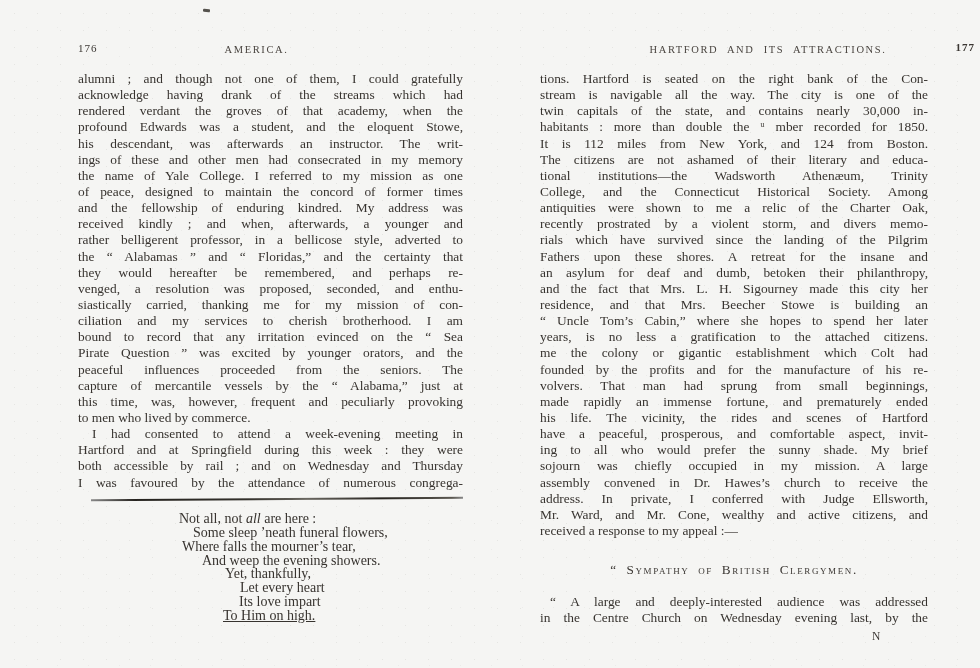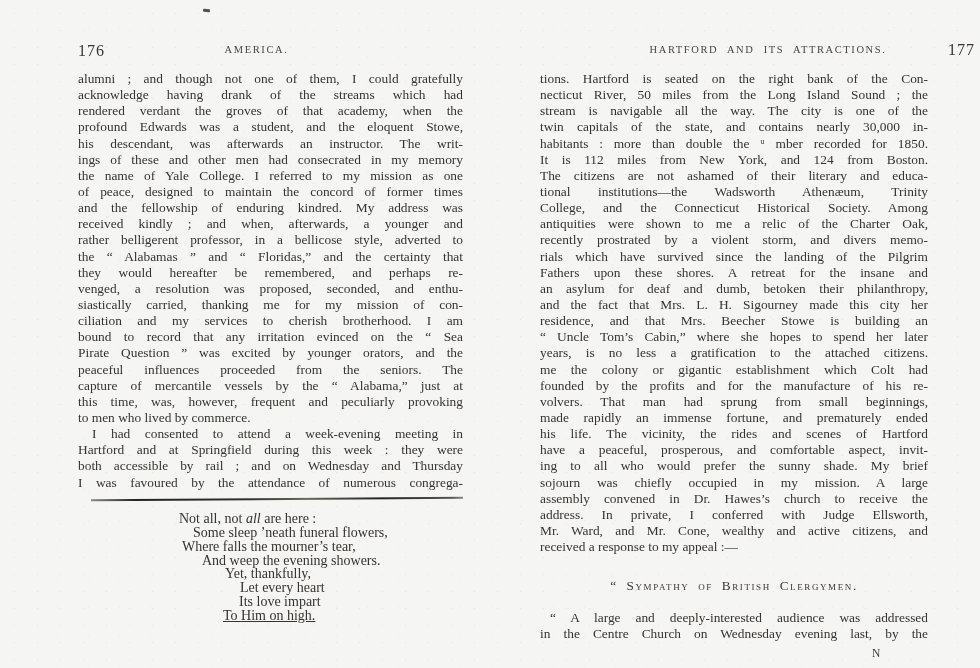--- a/index.html
+++ b/index.html
@@ -12,23 +12,23 @@
     background-size: 23px 17px, 31px 29px;
     background-position: 3px 5px, 11px 13px;
     font-family:"Liberation Serif","DejaVu Serif","DejaVu Sans",serif;
     color:#37332f;
   }
   .page { position:absolute; top:44px; }
   .left-page  { left:78px;  width:385px; }
   .right-page { left:540px; width:388px; }
 
   .pagehead { position:relative; height:16px; margin-bottom:11px; }
-  .pageno { font-size:16px; letter-spacing:1px; color:#3b3733; }
+  .pageno { font-size:11px; letter-spacing:1px; color:#3b3733; }
   .pageno.pn-left  { position:absolute; left:0; top:-2px; }
-  .pageno.pn-right { position:absolute; right:-47px; top:-3px; }
+  .pageno.pn-right { position:absolute; right:-47px; top:-3px;font-weight:bold; }
   .runhead {
     display:block; text-align:center;
     font-size:10.5px; letter-spacing:1.6px; word-spacing:5px; color:#4a4540;
   }
   .left-page  .runhead { padding-right:28px; }
   .right-page .runhead { padding-left:68px; }
 
   .bline {
     font-size:13.4px; line-height:16.15px; height:16.15px;
     text-align:justify; text-align-last:justify; overflow:hidden;
@@ -114,21 +114,20 @@
       </div>
   </div>
 
   <div class="page right-page">
     <div class="pagehead">
       <span class="runhead">HARTFORD AND ITS ATTRACTIONS.</span>
       <span class="pageno pn-right">177</span>
     </div>
     <div class="body">
         <div class="bline">tions. Hartford is seated on the right bank of the Con-</div>
-        <div class="bline">necticut River, 50 miles from the Long Island Sound ; the</div>
         <div class="bline">stream is navigable all the way. The city is one of the</div>
         <div class="bline">twin capitals of the state, and contains nearly 30,000 in-</div>
         <div class="bline">habitants : more than double the ᵘ  mber recorded for 1850.</div>
         <div class="bline">It is 112 miles from New York, and 124 from Boston.</div>
         <div class="bline">The citizens are not ashamed of their literary and educa-</div>
         <div class="bline">tional institutions—the Wadsworth Athenæum, Trinity</div>
         <div class="bline">College, and the Connecticut Historical Society. Among</div>
         <div class="bline">antiquities were shown to me a relic of the Charter Oak,</div>
         <div class="bline">recently prostrated by a violent storm, and divers memo-</div>
         <div class="bline">rials which have survived since the landing of the Pilgrim</div>

